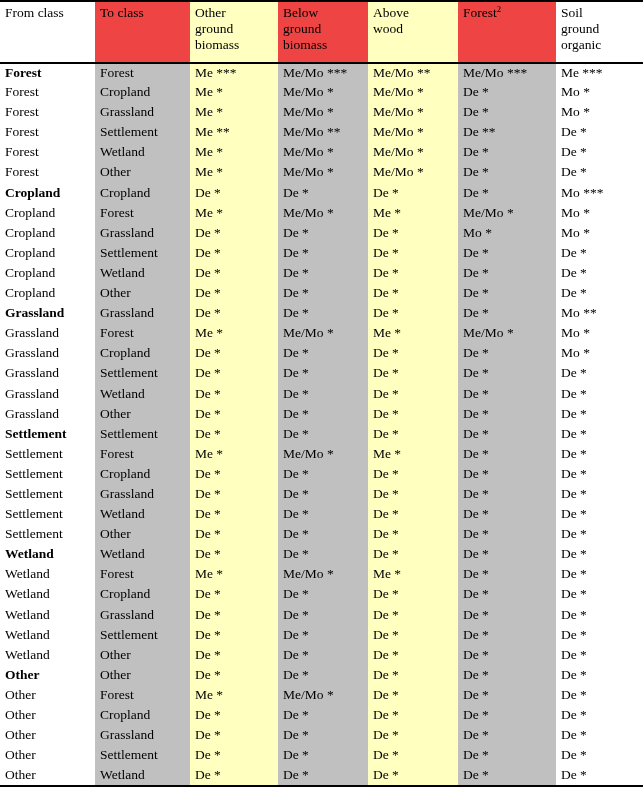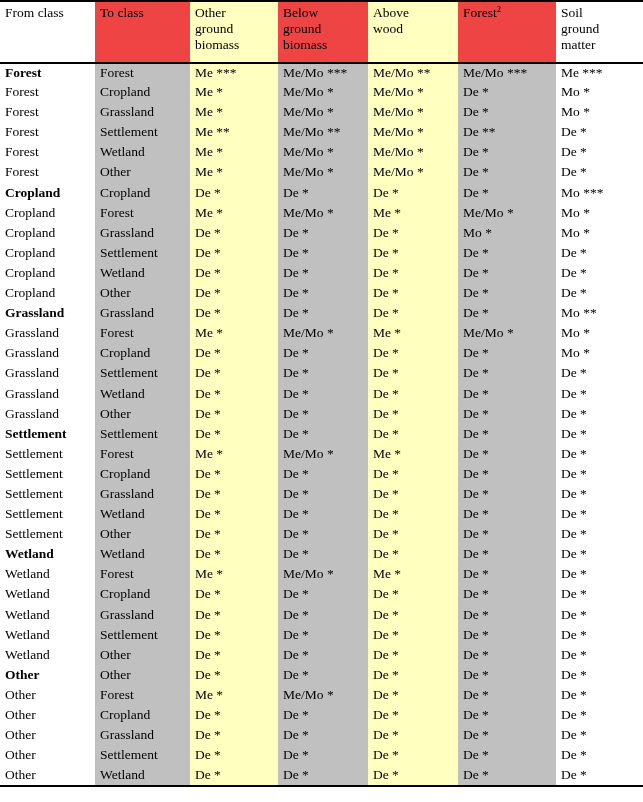--- a/index.html
+++ b/index.html
@@ -113,21 +113,21 @@
           <th class="tint-yellow">
             <span class="hdr-line">Above</span>
             <span class="hdr-line">wood</span>
           </th>
           <th class="tint-gray">
             <span class="hdr-line"><span>Forest</span><sup>2</sup></span>
           </th>
           <th class="tint-white">
             <span class="hdr-line">Soil</span>
             <span class="hdr-line">ground</span>
-            <span class="hdr-line">matter</span>
+            <span class="hdr-line">organic</span>
           </th>
         </tr>
     </thead>
     <tbody id="table-body">
         <tr>
           <td class="tint-white bold-from">Forest</td>
           <td class="tint-gray">Forest</td>
           <td class="tint-yellow">Me ***</td>
           <td class="tint-gray">Me/Mo ***</td>
           <td class="tint-yellow">Me/Mo **</td>

